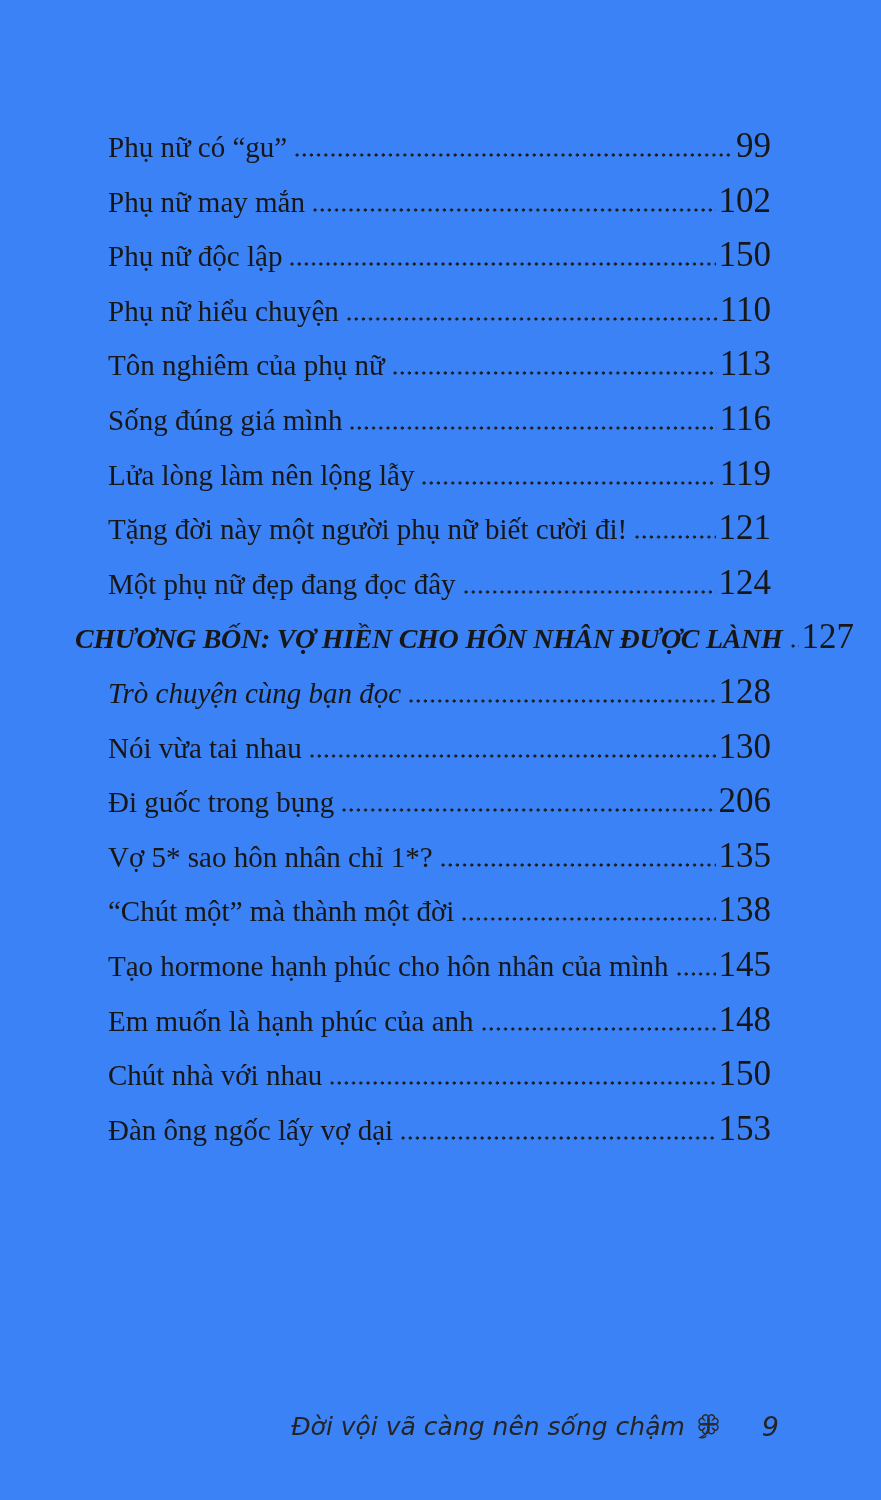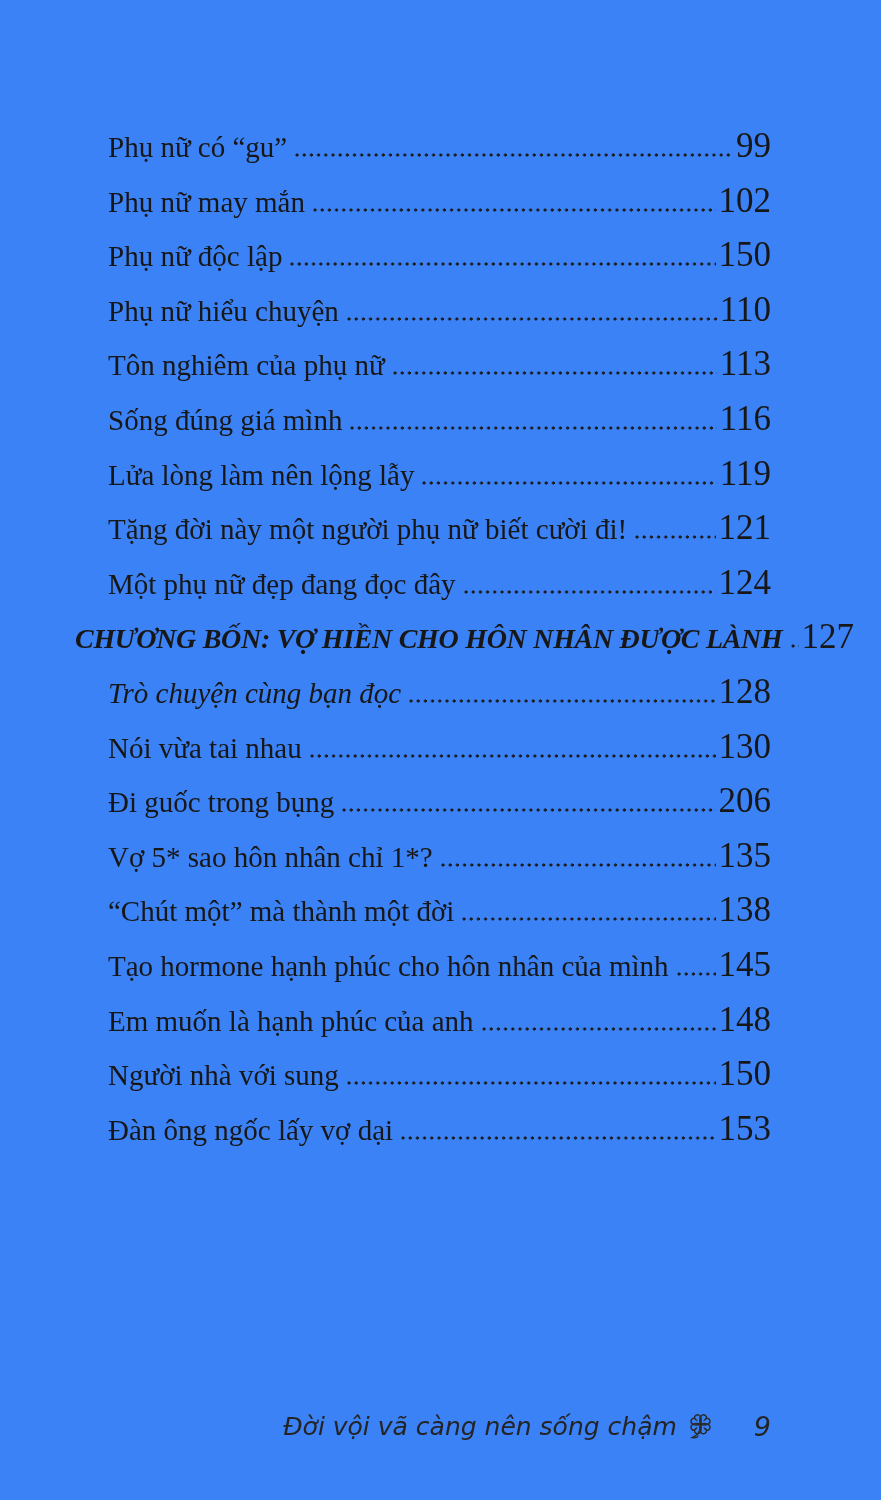--- a/index.html
+++ b/index.html
@@ -59,21 +59,21 @@
     font-style: italic;
     font-size: 28px;
     letter-spacing: -0.3px;
   }
   .row.italic .t {
     font-style: italic;
   }
   .footer {
     position: absolute;
     top: 1408px;
-    right: 110px;
+    right: 102px;
     display: flex;
     align-items: center;
     font-family: "DejaVu Sans", sans-serif;
     font-style: italic;
     font-size: 25px;
     color: #242424;
   }
   .footer .clover {
     margin-left: 10px;
     display: inline-block;
@@ -170,21 +170,21 @@
     <span class="t">Tạo hormone hạnh phúc cho hôn nhân của mình</span>
     <span class="leader"></span>
     <span class="n">145</span>
   </div>
       <div class="row">
     <span class="t">Em muốn là hạnh phúc của anh</span>
     <span class="leader"></span>
     <span class="n">148</span>
   </div>
       <div class="row">
-    <span class="t">Người nhà với sung</span>
+    <span class="t">Chút nhà với nhau</span>
     <span class="leader"></span>
     <span class="n">150</span>
   </div>
       <div class="row">
     <span class="t">Đàn ông ngốc lấy vợ dại</span>
     <span class="leader"></span>
     <span class="n">153</span>
   </div>
     </div>
 

